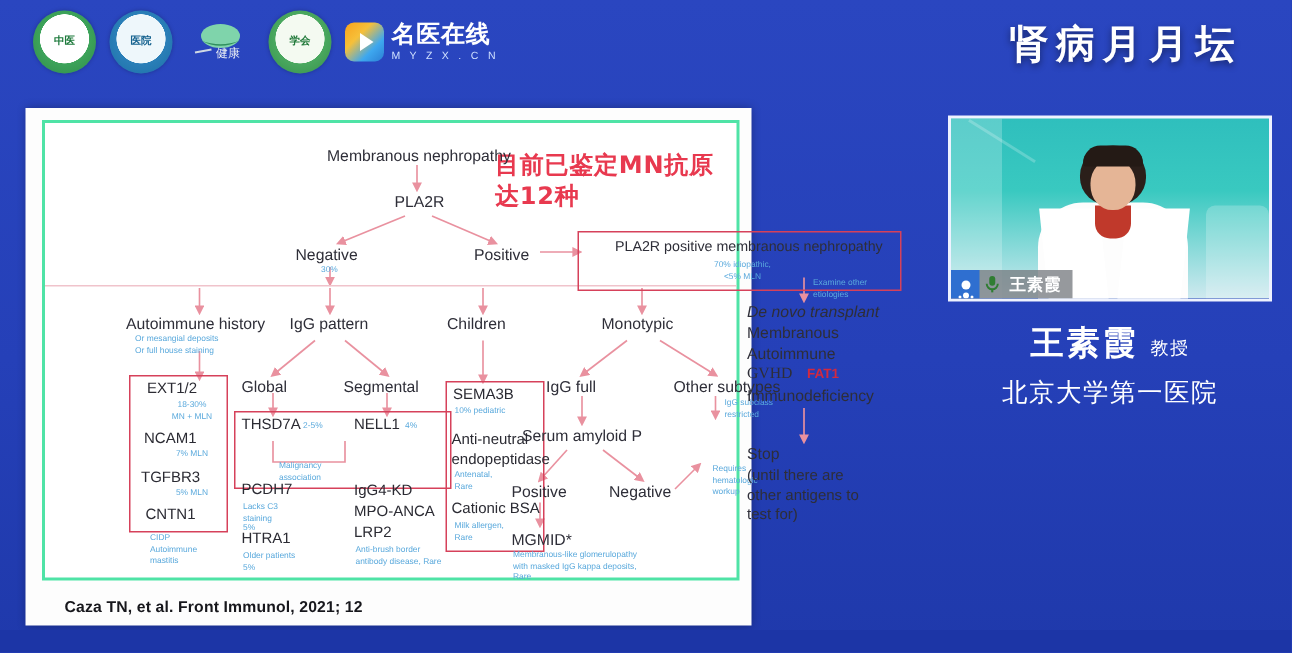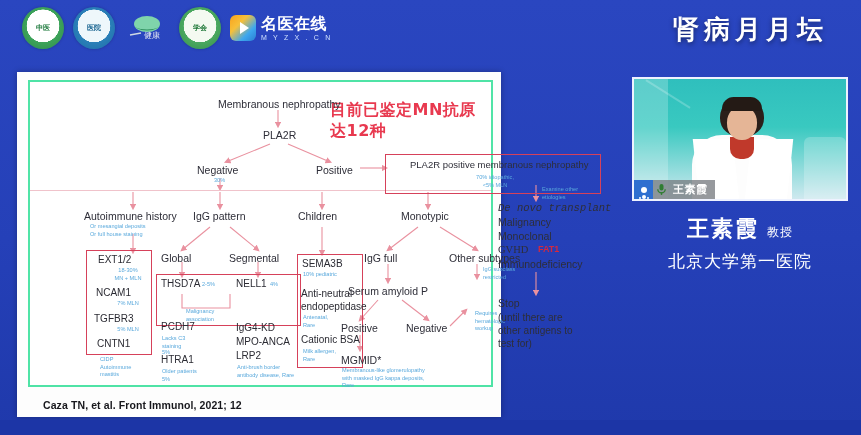--- a/index.html
+++ b/index.html
@@ -57,21 +57,21 @@
     font-size:10.5px;font-weight:bold;color:#17171c;letter-spacing:.1px;
   }
 
   
   #diagram{position:absolute;left:0;top:0;width:100%;height:100%;}
   .node{position:absolute;color:#2e2e38;white-space:nowrap;}
   .n-main{font-size:10.5px;}
   .gene{font-size:10px;color:#2b2b33;}
   .small{font-size:5.6px;color:#5aa9dc;line-height:1.35;white-space:normal;}
   .redbox{position:absolute;border:1.6px solid #d6415a;box-sizing:border-box;}
-  .italic{font-style:italic;font-family:Liberation Mono, monospace;}
+  .italic{font-style:italic;}
   .redtxt{color:#d3293f;font-weight:bold;}
   #cn-title{
     position:absolute;left:300px;top:18px;
     color:#e8394f;font-size:16px;font-weight:bold;letter-spacing:.5px;
     font-family:"DejaVu Sans","Liberation Sans",sans-serif;
   }
   #hline{position:absolute;left:0;top:108px;width:100%;height:1px;background:#f0c3cb;}
 
   
   #video-panel{
@@ -286,22 +286,22 @@
 
         <div class="node n-main" style="left:318px;top:203px;">Serum amyloid P</div>
         <div class="node n-main" style="left:311px;top:240px;">Positive</div>
         <div class="node n-main" style="left:376px;top:240px;">Negative</div>
         <div class="node n-main" style="left:311px;top:272px;">MGMID*</div>
         <div class="node small" style="left:312px;top:285px;width:110px;white-space:pre-line;">Membranous-like glomerulopathy
 with masked IgG kappa deposits,
 Rare</div>
 
         <div class="node n-main italic" style="left:468px;top:120px;">De novo transplant</div>
-        <div class="node n-main" style="left:468px;top:134px;">Malignancy</div>
-        <div class="node n-main" style="left:468px;top:148px;">Monoclonal</div>
+        <div class="node n-main" style="left:468px;top:134px;">Membranous</div>
+        <div class="node n-main" style="left:468px;top:148px;">Autoimmune</div>
         <div class="node n-main" style="left:468px;top:162px;font-family:Liberation Serif, serif;">GVHD</div>
         <div class="node n-main redtxt" style="left:508px;top:162px;font-size:9px;">FAT1</div>
         <div class="node n-main" style="left:468px;top:176px;">Immunodeficiency</div>
 
         <div class="node n-main" style="left:468px;top:215px;">Stop</div>
         <div class="node n-main" style="left:468px;top:229px;width:92px;white-space:pre-line;line-height:1.3;font-size:10px;">(until there are
 other antigens to
 test for)</div>
 
       </div>

